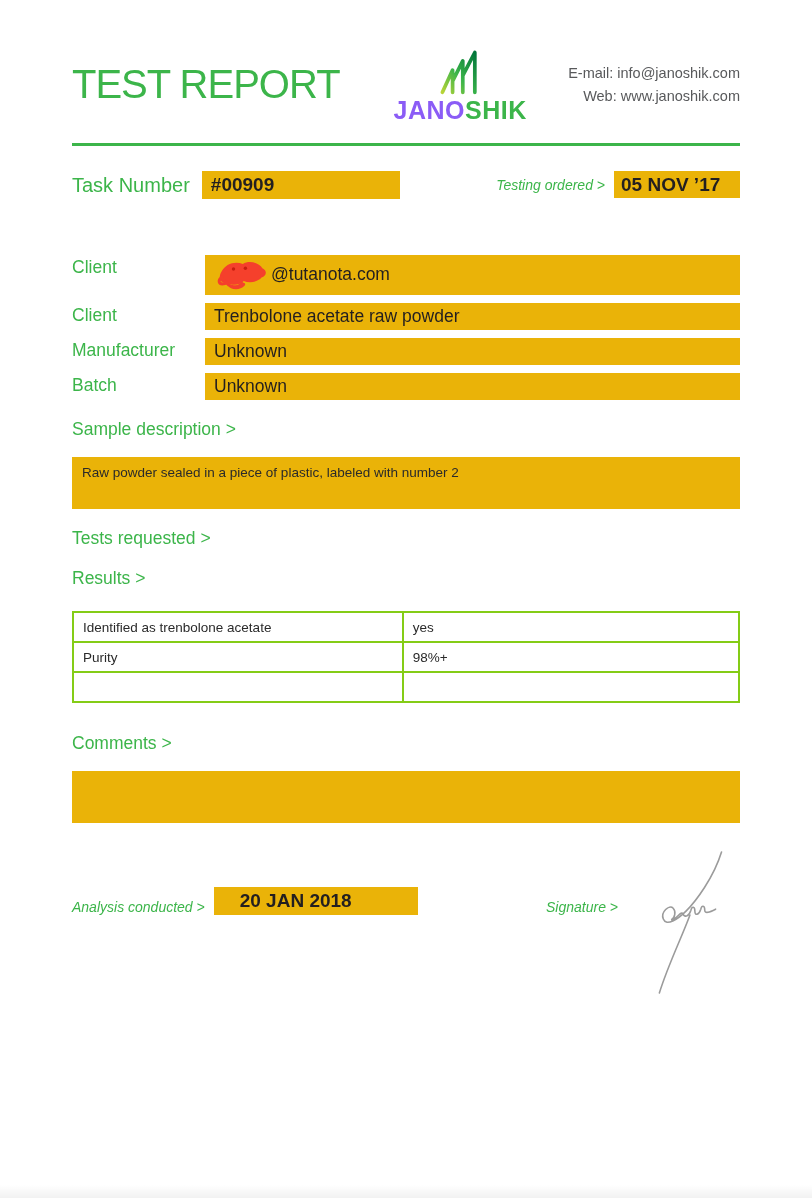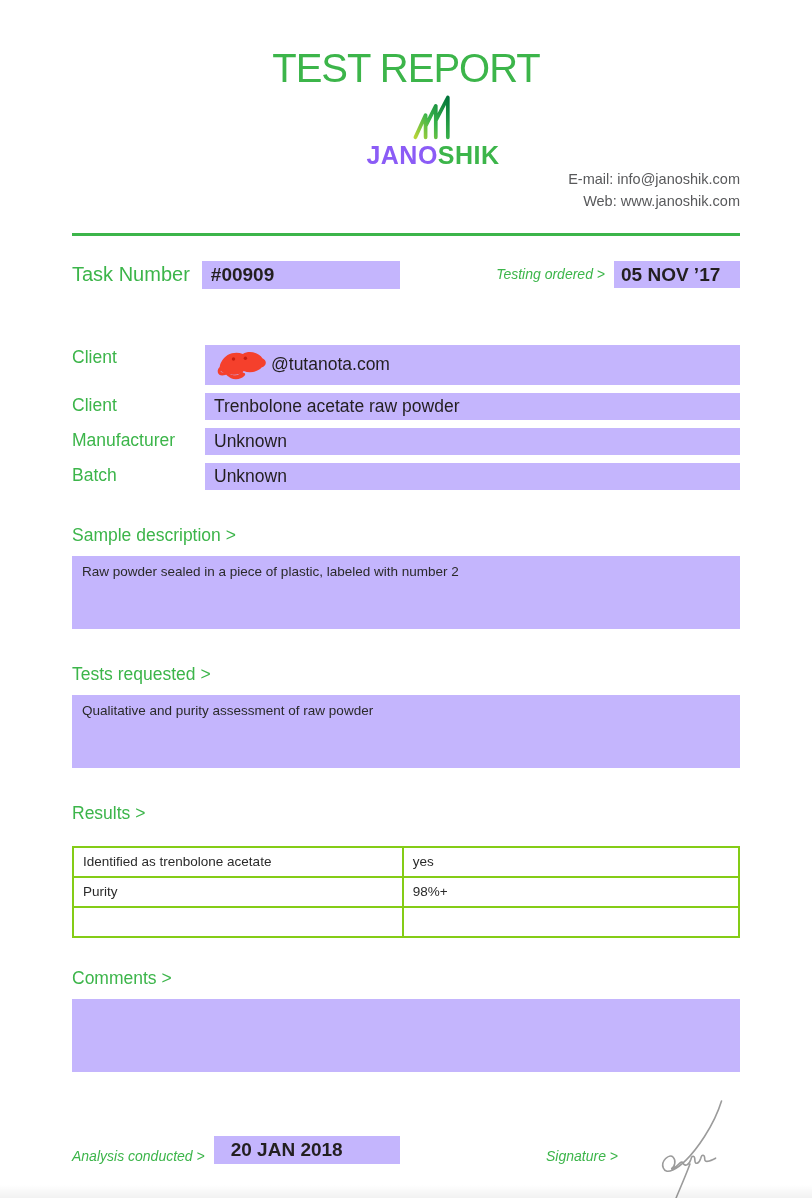--- a/index.html
+++ b/index.html
@@ -2,56 +2,56 @@
 <html><head>
 <meta charset="utf-8">
 <style>
   html,body{margin:0;padding:0;background:#fff;}
   .page{
     position:relative;width:812px;height:1198px;background:#fff;overflow:hidden;
     font-family:"Liberation Sans",sans-serif;color:#231f20;
   }
   .inset{margin-left:72px;margin-right:72px;}
   
-  .header{display:flex;align-items:center;margin:46px 72px 0 72px;flex-direction:column;}
+  .header{display:flex;align-items:center;margin:46px 72px 0 72px;}
   .report-title{font-size:40px;font-weight:500;color:#3cb54a;letter-spacing:-1px;margin:0;white-space:nowrap;}
   .brand{margin-left:54px;display:flex;flex-direction:column;align-items:center;}
   .brand .mark{height:50px;display:block;}
   .wordmark{font-size:25px;font-weight:bold;letter-spacing:.5px;line-height:1;margin-top:2px;}
   .wordmark .left{color:#8b5cf6;}
   .wordmark .right{color:#3cb54a;}
   .contact{margin-left:auto;text-align:right;color:#58595b;font-size:14.5px;line-height:1.55;}
   .rule{height:3px;background:#3cb54a;margin-top:20px;}
   
   .task-section{display:flex;justify-content:space-between;align-items:flex-start;margin-top:25px;}
   .task-left{display:flex;align-items:center;gap:12px;}
   .g-label{color:#3cb54a;}
   .lbl-20{font-size:20px;}
   .lbl-17{font-size:14px;font-style:italic;}
-  .graybox{background:#c4b5fd;}
+  .graybox{background:#eab308;}
   .task-box{width:180px;height:28px;line-height:28px;padding:0 9px;font-size:19px;font-weight:bold;}
   .dates{display:flex;flex-direction:column;gap:9px;}
   .date-row{display:flex;align-items:center;gap:9px;justify-content:flex-end;}
   .date-box{width:112px;height:27px;line-height:27px;padding:0 7px;font-size:19px;font-weight:bold;white-space:nowrap;}
   
   .info-section{margin-top:56px;}
   .info-row{display:flex;align-items:flex-start;margin-bottom:8px;}
   .info-label{width:133px;flex:0 0 133px;font-size:17.5px;color:#3cb54a;padding-top:2px;}
   .info-value{flex:1;min-height:21px;padding:3px 9px;font-size:17.5px;position:relative;overflow:visible;}
   .scribble{display:inline-block;width:56px;height:34px;vertical-align:-12px;margin-right:1px;}
   
-  .section-label{font-size:17.5px;color:#3cb54a;margin-top:35px;}
-  .bigbox{margin-top:10px;height:73px;box-sizing:border-box;padding:8px 10px;font-size:13.5px;color:#2a2a2a;}
+  .section-label{font-size:17.5px;color:#3cb54a;margin-top:19px;}
+  .bigbox{margin-top:17px;height:52px;box-sizing:border-box;padding:8px 10px;font-size:13.5px;color:#2a2a2a;}
   
   .results-table{width:100%;border-collapse:collapse;margin-top:22px;}
   .results-table td{border:2px solid #84cc16;height:28px;padding:0 9px;font-size:13.5px;color:#2a2a2a;}
   .results-table td.c1{width:49.5%;}
   
   .analysis-row{display:flex;align-items:flex-end;margin-top:64px;position:relative;}
-  .analysis-date{width:152px;height:28px;line-height:28px;padding:0 17px;font-size:19px;font-weight:bold;margin-left:9px;}
+  .analysis-date{width:152px;height:28px;line-height:28px;padding:0 26px;font-size:19px;font-weight:bold;margin-left:9px;}
   .sig-wrap{margin-left:auto;display:flex;align-items:center;}
   .sig-canvas{width:122px;height:2px;position:relative;}
   .sig-canvas svg{position:absolute;left:14px;top:-58px;}
   .bottom-shade{position:absolute;left:0;right:0;bottom:0;height:13px;background:linear-gradient(rgba(0,0,0,0),rgba(0,0,0,0.055));}
 </style>
 </head>
 <body>
 
 <div class="page">
 
@@ -116,21 +116,20 @@
     <div class="info-row">
       <span class="info-label">Batch</span>
       <span class="info-value graybox">Unknown</span>
     </div>
   </div>
 
   <div class="section-label inset">Sample description &gt;</div>
   <div class="bigbox graybox inset">Raw powder sealed in a piece of plastic, labeled with number 2</div>
 
   <div class="section-label inset">Tests requested &gt;</div>
-  <div class="bigbox graybox inset">Qualitative and purity assessment of raw powder</div>
 
   <div class="section-label inset">Results &gt;</div>
   <div class="inset">
     <table class="results-table">
       <tbody>
         <tr>
           <td class="c1">Identified as trenbolone acetate</td>
           <td>yes</td>
         </tr>
         <tr>

